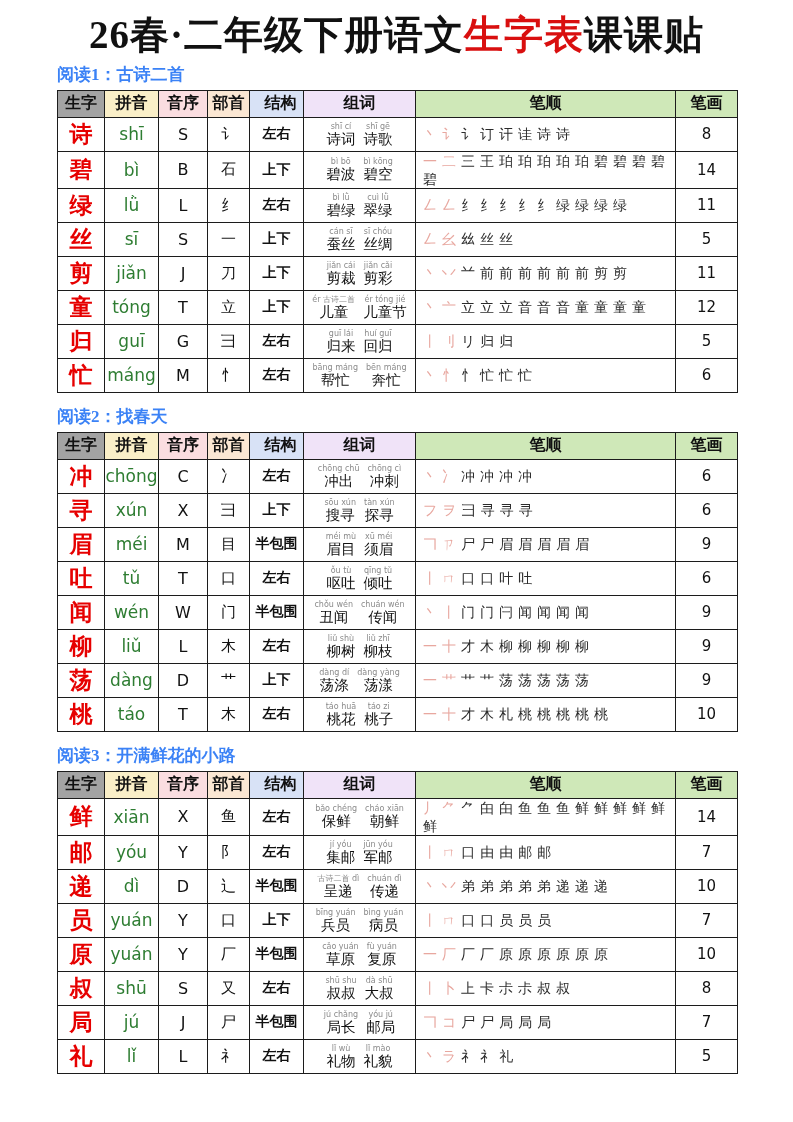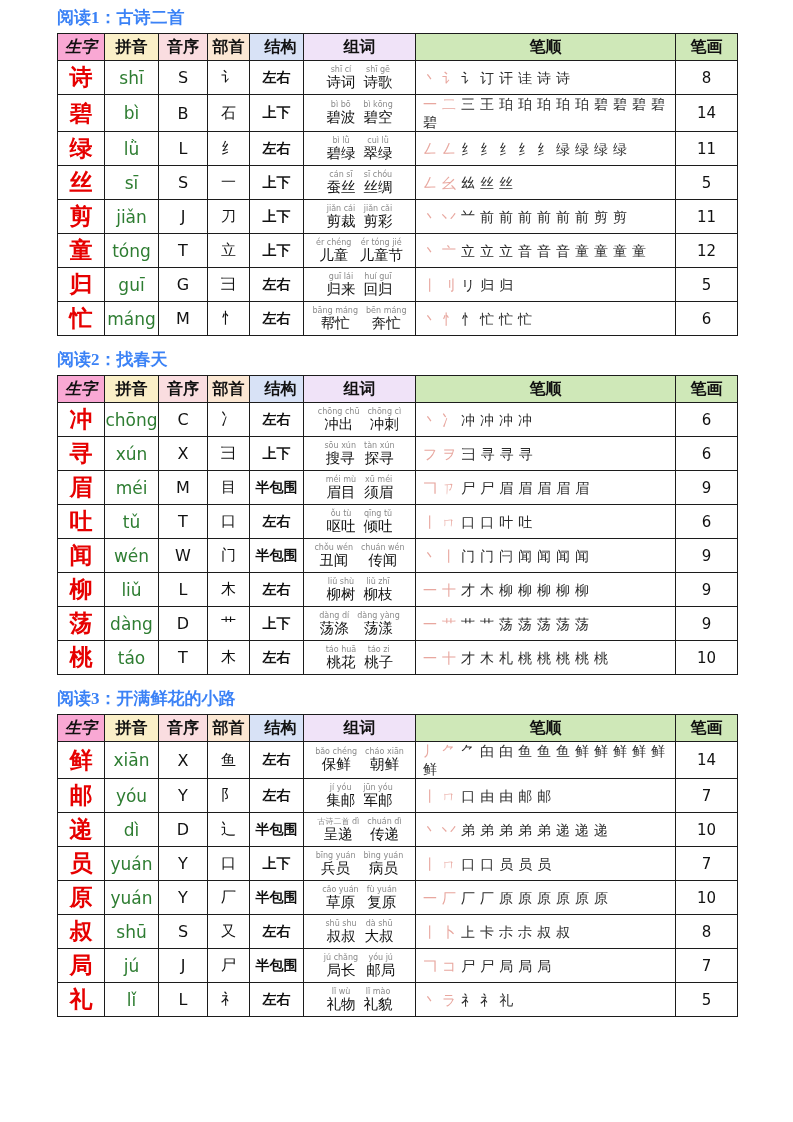--- a/index.html
+++ b/index.html
@@ -12,21 +12,21 @@
   .section{margin-bottom:12px;}
   .section-label{color:#3b82f6;font-weight:bold;font-size:17px;margin:4px 0 4px 0;
                  font-family:"Liberation Serif","DejaVu Serif",serif;}
   table{border-collapse:collapse;table-layout:fixed;width:680px;}
   th,td{border:1.6px solid #1c1c1c;padding:0;text-align:center;vertical-align:middle;
         overflow:hidden;}
   th{height:26px;font-size:16px;font-weight:bold;color:#111;}
   td{height:31px;}
   col.c0{width:47px;}col.c1{width:54px;}col.c2{width:49px;}col.c3{width:42px;}
   col.c4{width:54px;}col.c5{width:112px;}col.c6{width:260px;}col.c7{width:62px;}
-  th.h0{background:#f9a8d4;font-style:italic;}th.h1{background:#faefc8;}th.h2{background:#fadde0;}
+  th.h0{background:#a3a3a3;}th.h1{background:#faefc8;}th.h2{background:#fadde0;}
   th.h3{background:#fbe7d3;}th.h4{background:#d8e2f6;padding-left:8px;}th.h5{background:#f0e3f8;}
   th.h6{background:#cfe8b8;}th.h7{background:#cfe8b8;}
   td.char{color:#e60000;font-size:23px;font-weight:bold;}
   td.pinyin{color:#2e7d32;font-size:17px;font-family:"DejaVu Sans",sans-serif;}
   td.initial{font-size:16px;font-family:"DejaVu Sans",sans-serif;color:#111;}
   td.radical{font-size:15px;color:#111;}
   td.structure{font-size:14px;color:#111;font-weight:bold;}
   td.count{font-size:15px;font-family:"DejaVu Sans",sans-serif;color:#111;}
   td.words{padding:1px 2px;}
   .wordwrap{display:flex;justify-content:center;gap:8px;}
@@ -36,20 +36,21 @@
   .wtext{font-size:14.5px;color:#111;font-weight:normal;white-space:nowrap;}
   td.strokes{text-align:left;padding-left:7px;}
   .step{display:inline-block;font-size:14px;color:#2b2b2b;margin-right:5px;
         line-height:1;}
   .step.pink{color:#e8a79f;}
 </style>
 </head>
 <body>
 
 <div class="page">
+  <div class="title"><span>26春·二年级下册语文</span><span class="hl">生字表</span><span>课课贴</span></div>
   <div class="sections" id="sections">
       <div class="section">
         <div class="section-label">阅读1：古诗二首</div>
         <table>
           <colgroup>
             <col class="c0">
             <col class="c1">
             <col class="c2">
             <col class="c3">
             <col class="c4">
@@ -177,21 +178,21 @@
             </tr>
             <tr>
               <td class="char">童</td>
               <td class="pinyin">tóng</td>
               <td class="initial">T</td>
               <td class="radical">立</td>
               <td class="structure">上下</td>
               <td class="words">
                 <div class="wordwrap">
                   <div class="wgroup">
-                    <span class="wruby">ér chéng</span>
+                    <span class="wruby">ér 古诗二首</span>
                     <span class="wtext">儿童</span>
                   </div>
                   <div class="wgroup">
                     <span class="wruby">ér tóng jié</span>
                     <span class="wtext">儿童节</span>
                   </div>
                 </div>
               </td>
               <td class="strokes"><span class="step pink">丶</span><span class="step pink">亠</span><span class="step">立</span><span class="step">立</span><span class="step">立</span><span class="step">音</span><span class="step">音</span><span class="step">音</span><span class="step">童</span><span class="step">童</span><span class="step">童</span><span class="step">童</span></td>
               <td class="count">12</td>

